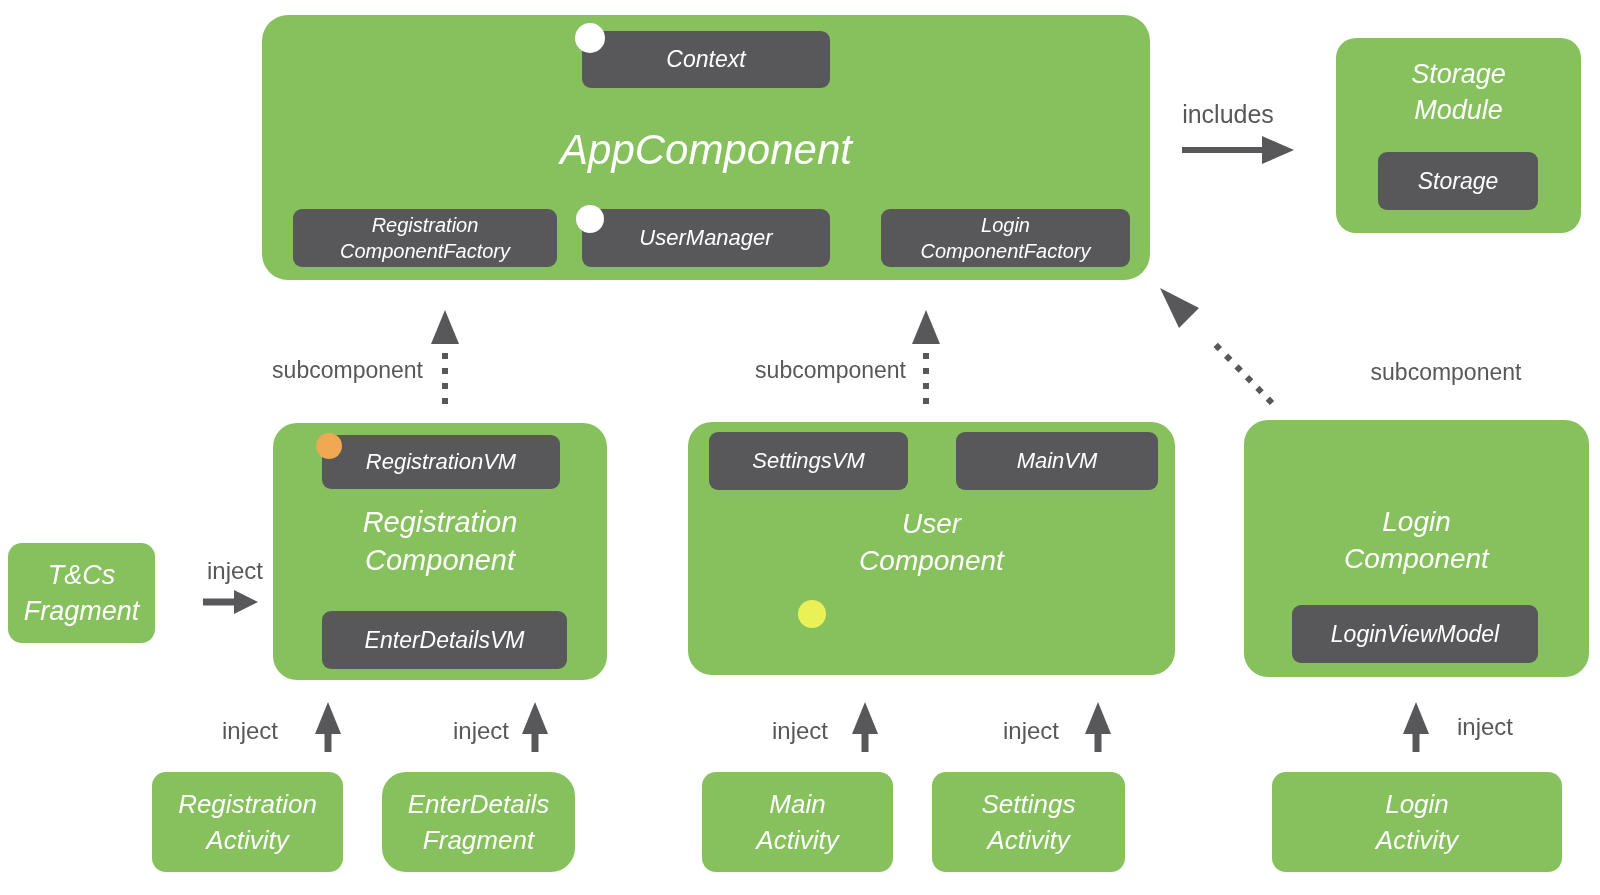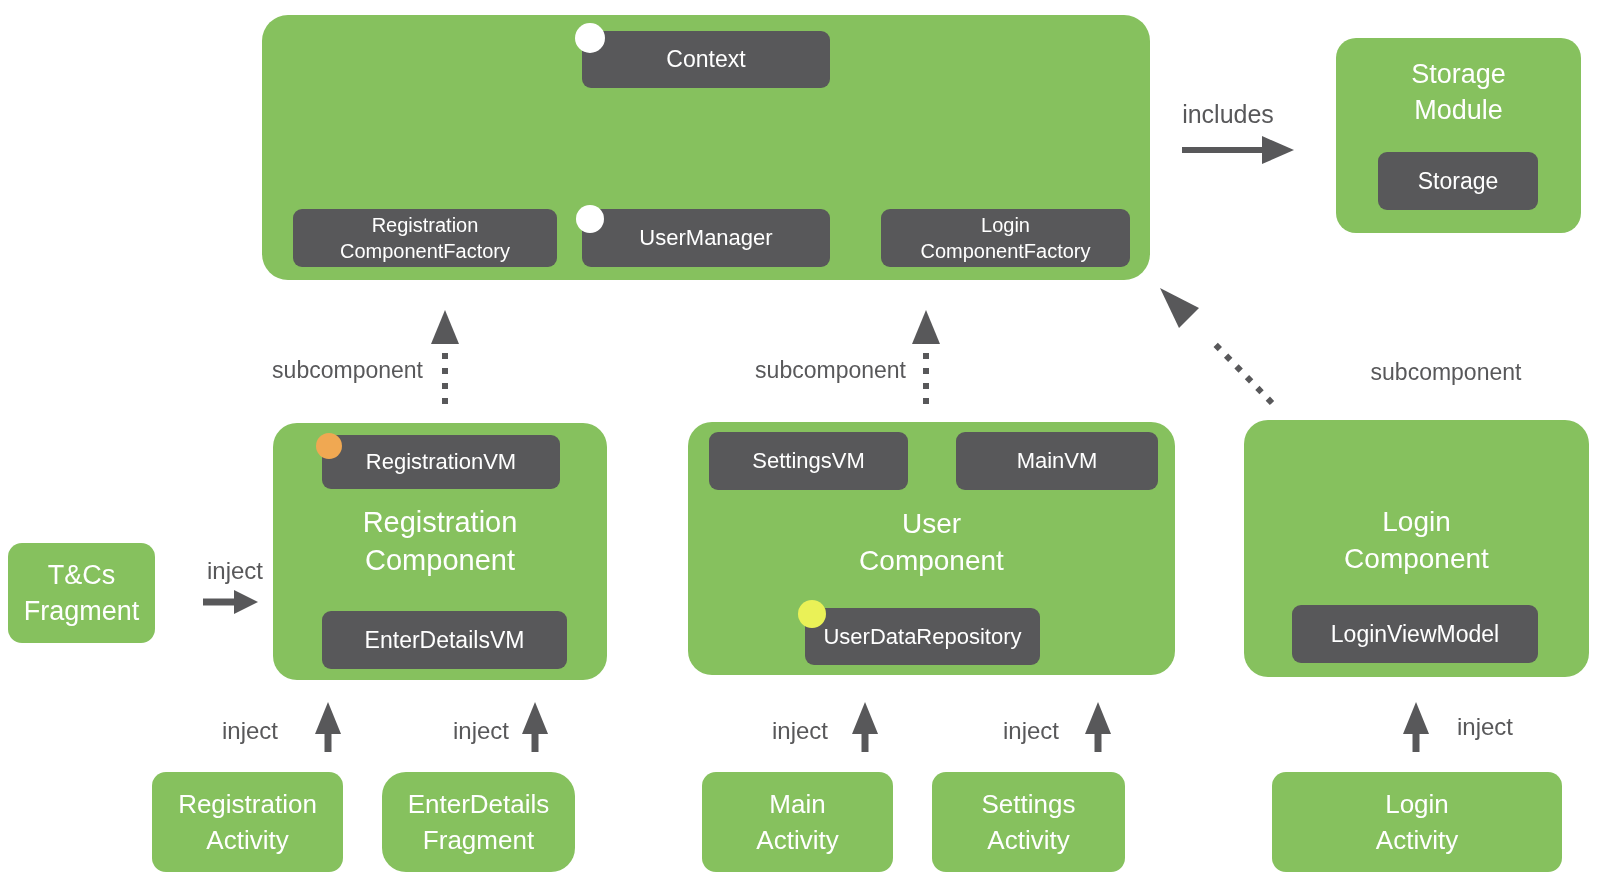--- a/index.html
+++ b/index.html
@@ -2,21 +2,21 @@
 <html style="--background: #FFFFFF; --green: #86C15E; --dark: #58585A; --arrow: #58585A; --white_dot: #FFFFFF; --orange_dot: #F0A852; --yellow_dot: #EAF157;"><head>
 <meta charset="utf-8">
 <style>
   html,body{margin:0;padding:0;background:#fff;}
   .canvas{
     position:relative;width:1600px;height:895px;background:var(--background,#fff);
     font-family:"Liberation Sans",sans-serif;overflow:hidden;
   }
   .green-box{
     position:absolute;background:var(--green,#86C15E);color:#fff;
-    border-radius:24px;text-align:center;
+    border-radius:24px;text-align:center;font-style:italic;
   }
   .dark-box{
     position:absolute;background:var(--dark,#58585A);color:#fff;border-radius:9px;
     display:flex;align-items:center;justify-content:center;text-align:center;
   }
   .multiline{white-space:pre-line;}
   .flex-center{display:flex;align-items:center;justify-content:center;}
   .gray-label{position:absolute;color:var(--arrow,#58585A);}
   .dot{position:absolute;border-radius:50%;}
   .title-abs{position:absolute;left:0;right:0;text-align:center;color:#fff;}
@@ -72,20 +72,21 @@
       <line class="arrow-line thick" x1="1416" y1="752" x2="1416" y2="734"></line>
       <polygon class="arrow-head" points="1403,734 1429,734 1416,702"></polygon>
     </g>
   </svg>
 
   <div class="green-box" style="left:262px;top:15px;width:888px;height:265px;border-radius:26px;">
     <div class="dark-box" style="left:320px;top:16px;width:248px;height:57px;font-size:23px;">
       <span>Context</span>
     </div>
     <div class="dot" style="left:313px;top:8px;width:30px;height:30px;background:var(--white_dot,#fff);"></div>
+    <div class="title-abs" style="top:111px;font-size:42px;">AppComponent</div>
     <div class="dark-box" style="left:31px;top:194px;width:264px;height:58px;font-size:20px;line-height:26px;">
       <span class="multiline">Registration
 ComponentFactory</span>
     </div>
     <div class="dark-box" style="left:320px;top:194px;width:248px;height:58px;font-size:22px;align-items:center;">
       <span>UserManager</span>
     </div>
     <div class="dot" style="left:314px;top:190px;width:28px;height:28px;background:var(--white_dot,#fff);"></div>
     <div class="dark-box" style="left:619px;top:194px;width:249px;height:58px;font-size:20px;line-height:26px;">
       <span class="multiline">Login
@@ -131,23 +132,20 @@
 
   <div class="green-box" style="left:688px;top:422px;width:487px;height:253px;">
     <div class="dark-box" style="left:21px;top:10px;width:199px;height:58px;font-size:22px;">
       <span>SettingsVM</span>
     </div>
     <div class="dark-box" style="left:268px;top:10px;width:202px;height:58px;font-size:22px;">
       <span>MainVM</span>
     </div>
     <div class="title-abs multiline" style="top:83px;font-size:28px;line-height:37px;">User
 Component</div>
-    <div class="dark-box" style="left:117px;top:186px;width:235px;height:57px;font-size:22px;">
-      <span>UserDataRepository</span>
-    </div>
     <div class="dot" style="left:110px;top:178px;width:28px;height:28px;background:var(--yellow_dot,#EAF157);"></div>
   </div>
 
   <div class="green-box" style="left:1244px;top:420px;width:345px;height:257px;">
     <div class="title-abs multiline" style="top:83px;font-size:28px;line-height:37px;">Login
 Component</div>
     <div class="dark-box" style="left:48px;top:185px;width:246px;height:58px;font-size:23px;">
       <span>LoginViewModel</span>
     </div>
   </div>

